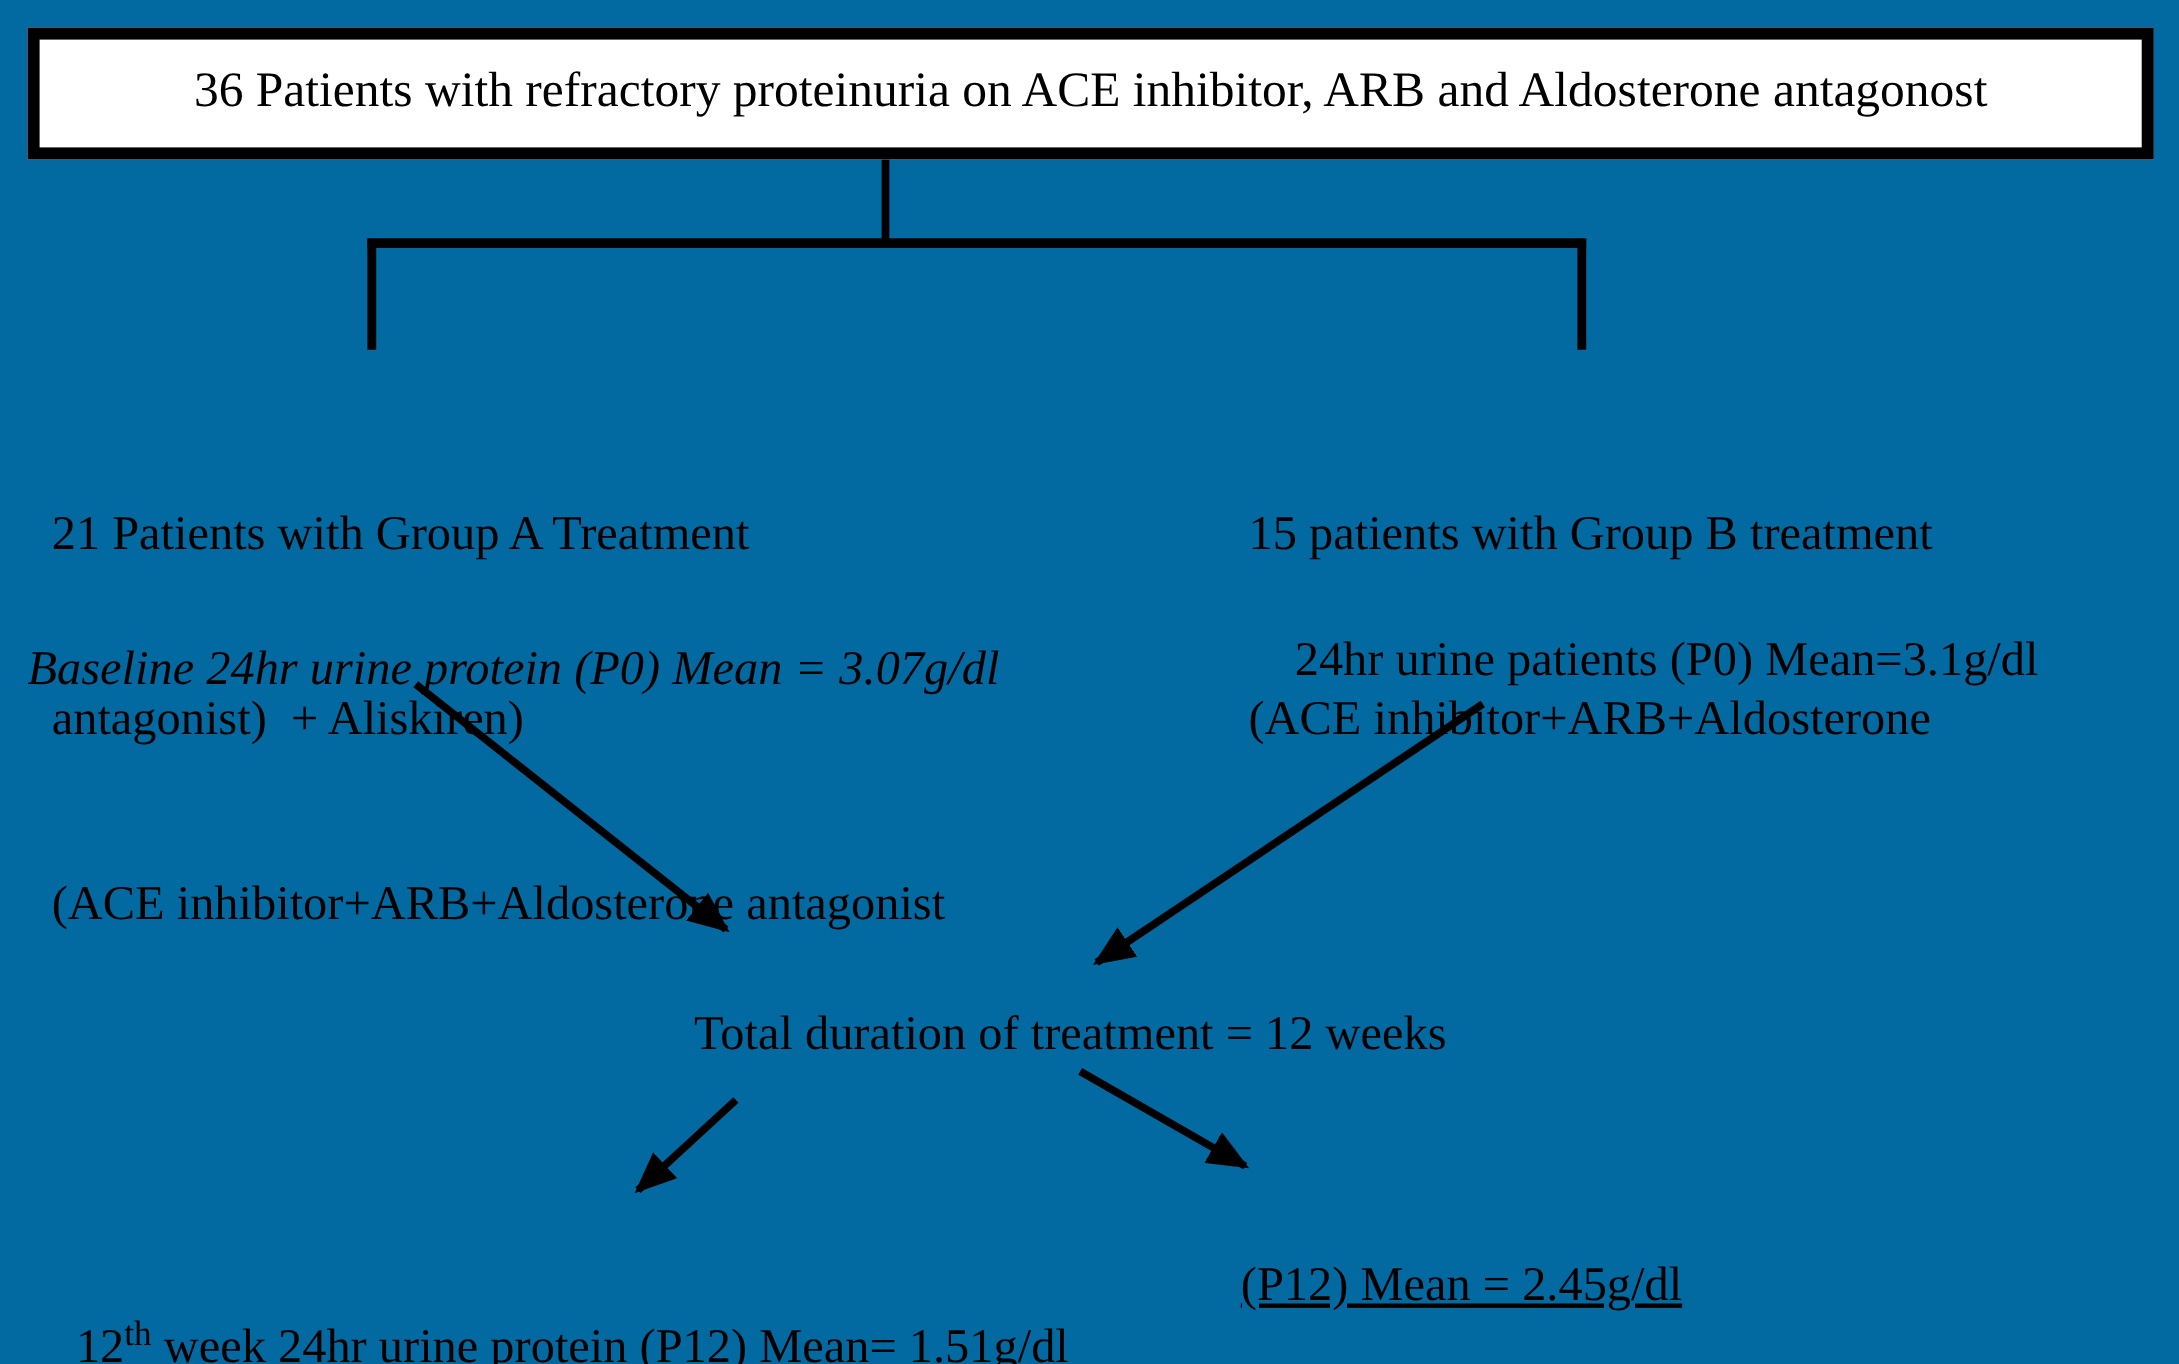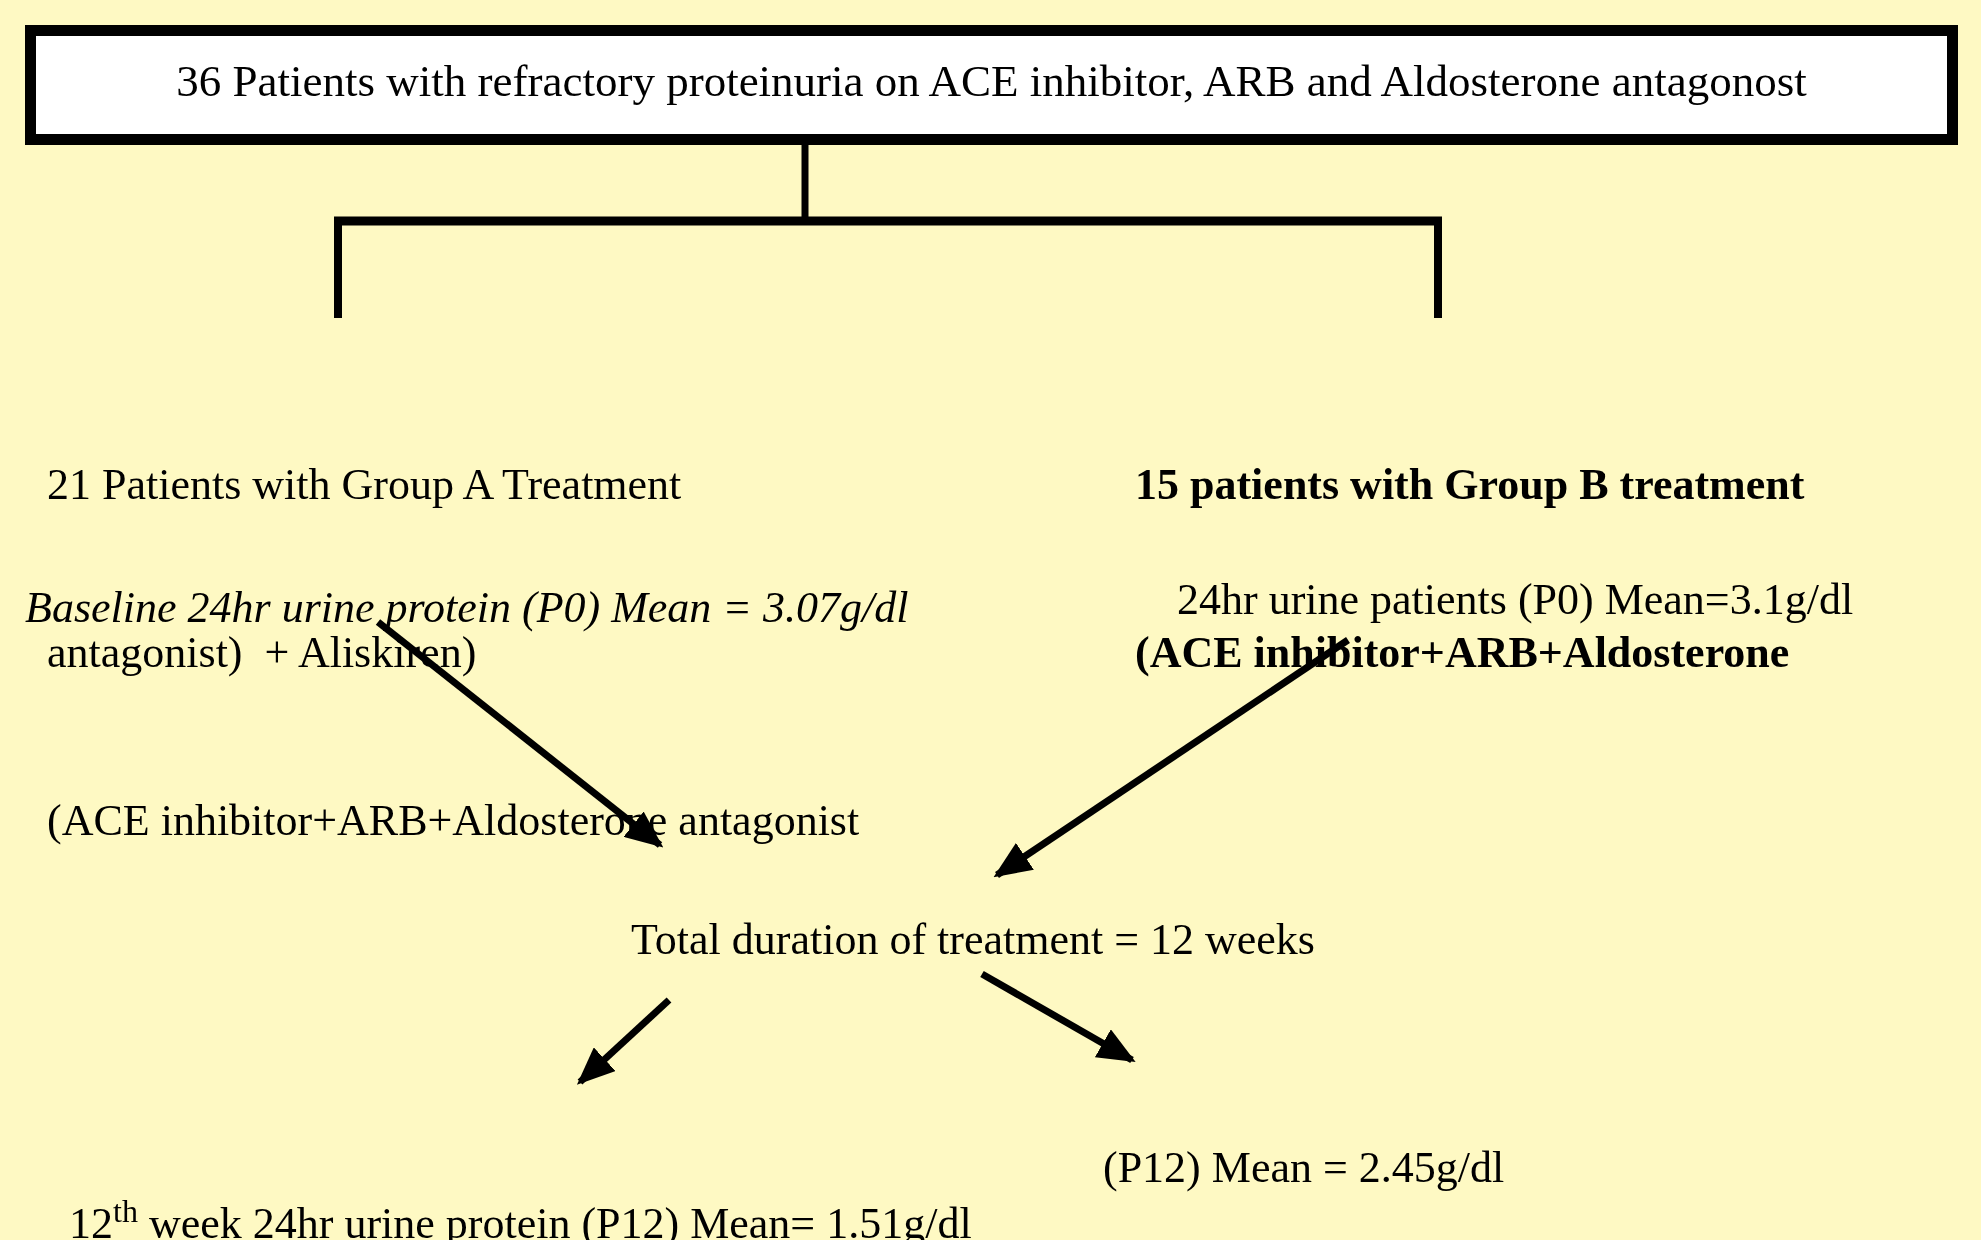--- a/index.html
+++ b/index.html
@@ -4,21 +4,21 @@
 <style>
   html, body {
     margin: 0;
     padding: 0;
     background: #ffffff;
   }
   .canvas {
     position: relative;
     width: 1981px;
     height: 1240px;
-    background: #fef9c3;
+    background: #0369a1;
     color: #000000;
     font-family: "Liberation Serif", "DejaVu Serif", serif;
     overflow: hidden;
   }
   .top-box {
     position: absolute;
     left: 25px;
     top: 25px;
     width: 1933px;
     height: 120px;
@@ -81,28 +81,28 @@
   <div class="top-box">
     <span>36 Patients with refractory proteinuria on ACE inhibitor, ARB and Aldosterone antagonost</span>
   </div>
 
   <div class="txt" style="left:25px; top:345px;margin-left:22px;">
     <div>21 Patients with Group A Treatment</div>
     <div>antagonist)  + Aliskiren)</div>
     <div>(ACE inhibitor+ARB+Aldosterone antagonist</div>
   </div>
 
-  <div class="txt" style="left:1135px; top:345px;font-weight:bold;">
+  <div class="txt" style="left:1135px; top:345px;">
     <div>15 patients with Group B treatment</div>
     <div>(ACE inhibitor+ARB+Aldosterone</div>
   </div>
 
   <div class="txt" style="left:25px; top:580px;font-style:italic;">Baseline 24hr urine protein (P0) Mean = 3.07g/dl</div>
   <div class="txt" style="left:1177px; top:572px;">24hr urine patients (P0) Mean=3.1g/dl</div>
 
   <div class="txt" style="left:584px; top:912px;margin-left:47px;">Total duration of treatment = 12 weeks</div>
 
   <div class="txt" style="left:25px; top:1140px;">
     <span>12</span><sup>th</sup><span> week 24hr urine protein (P12) Mean= 1.51g/dl</span>
   </div>
-  <div class="txt" style="left:1103px; top:1140px;">(P12) Mean = 2.45g/dl</div>
+  <div class="txt" style="left:1128px; top:1140px;text-decoration:underline;">(P12) Mean = 2.45g/dl</div>
 
 </div>
 
 </body></html>

